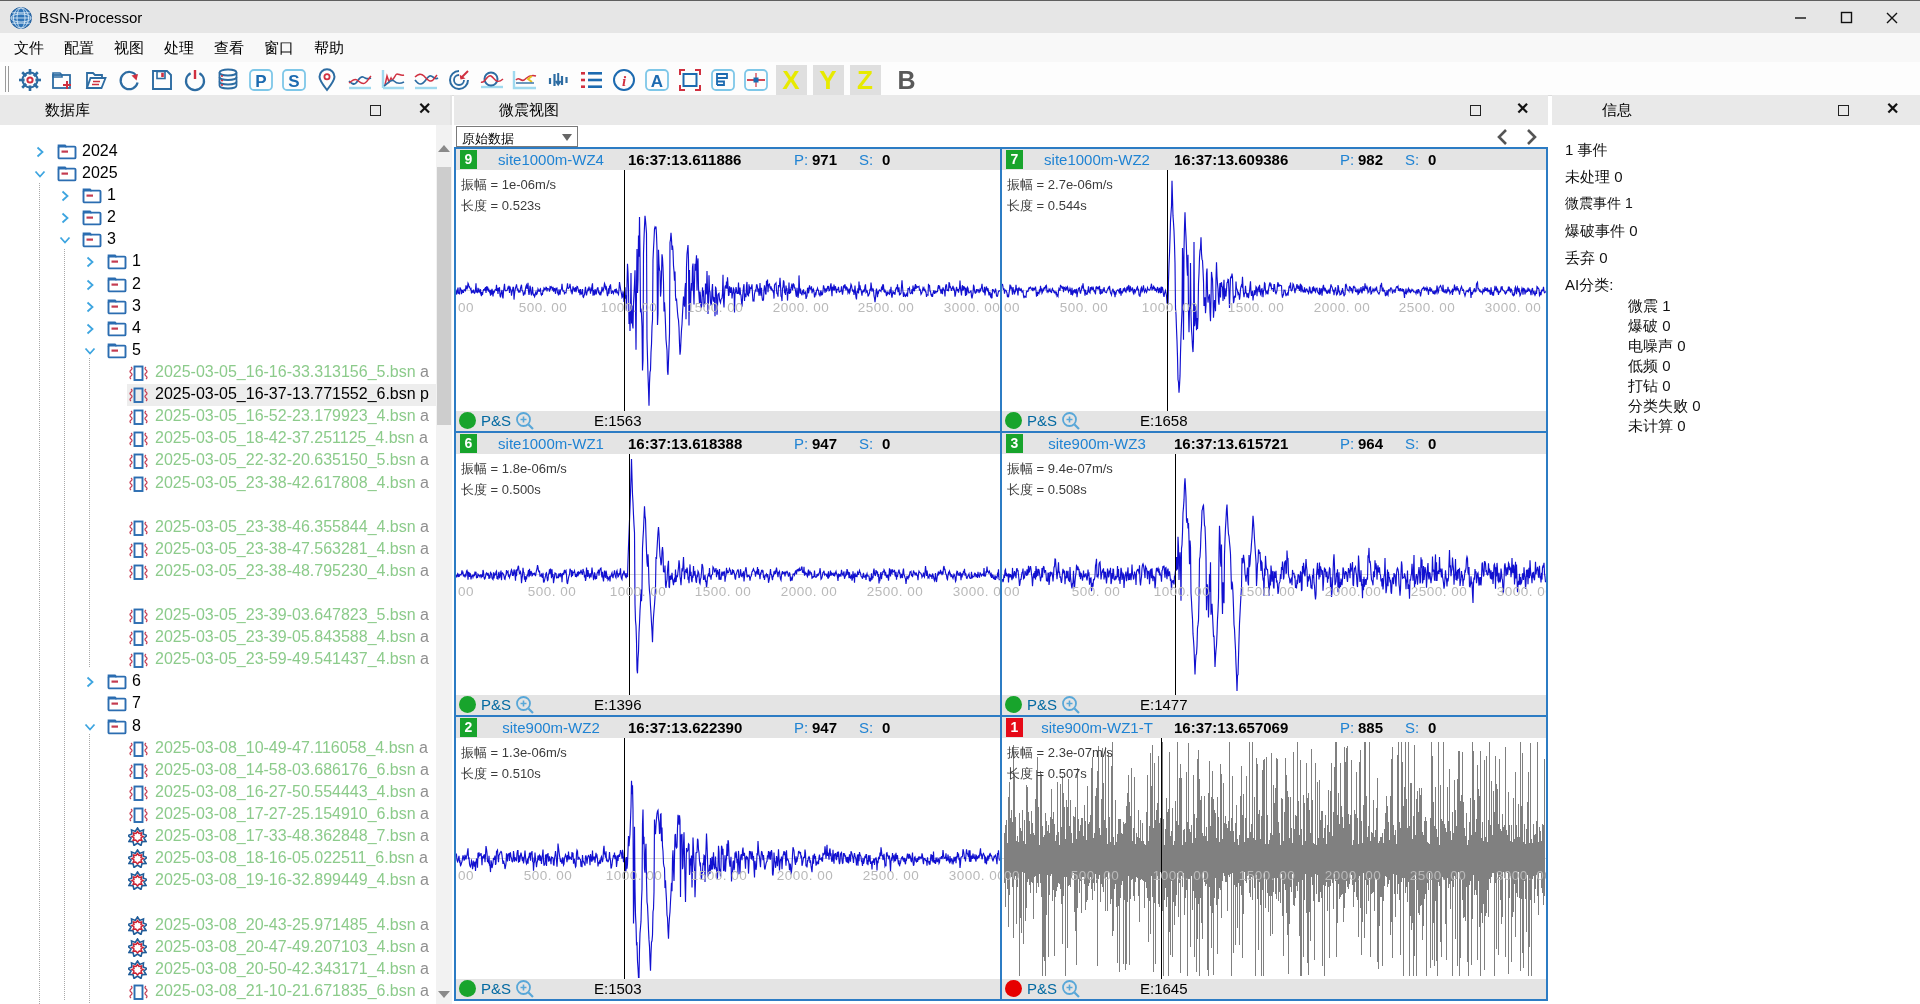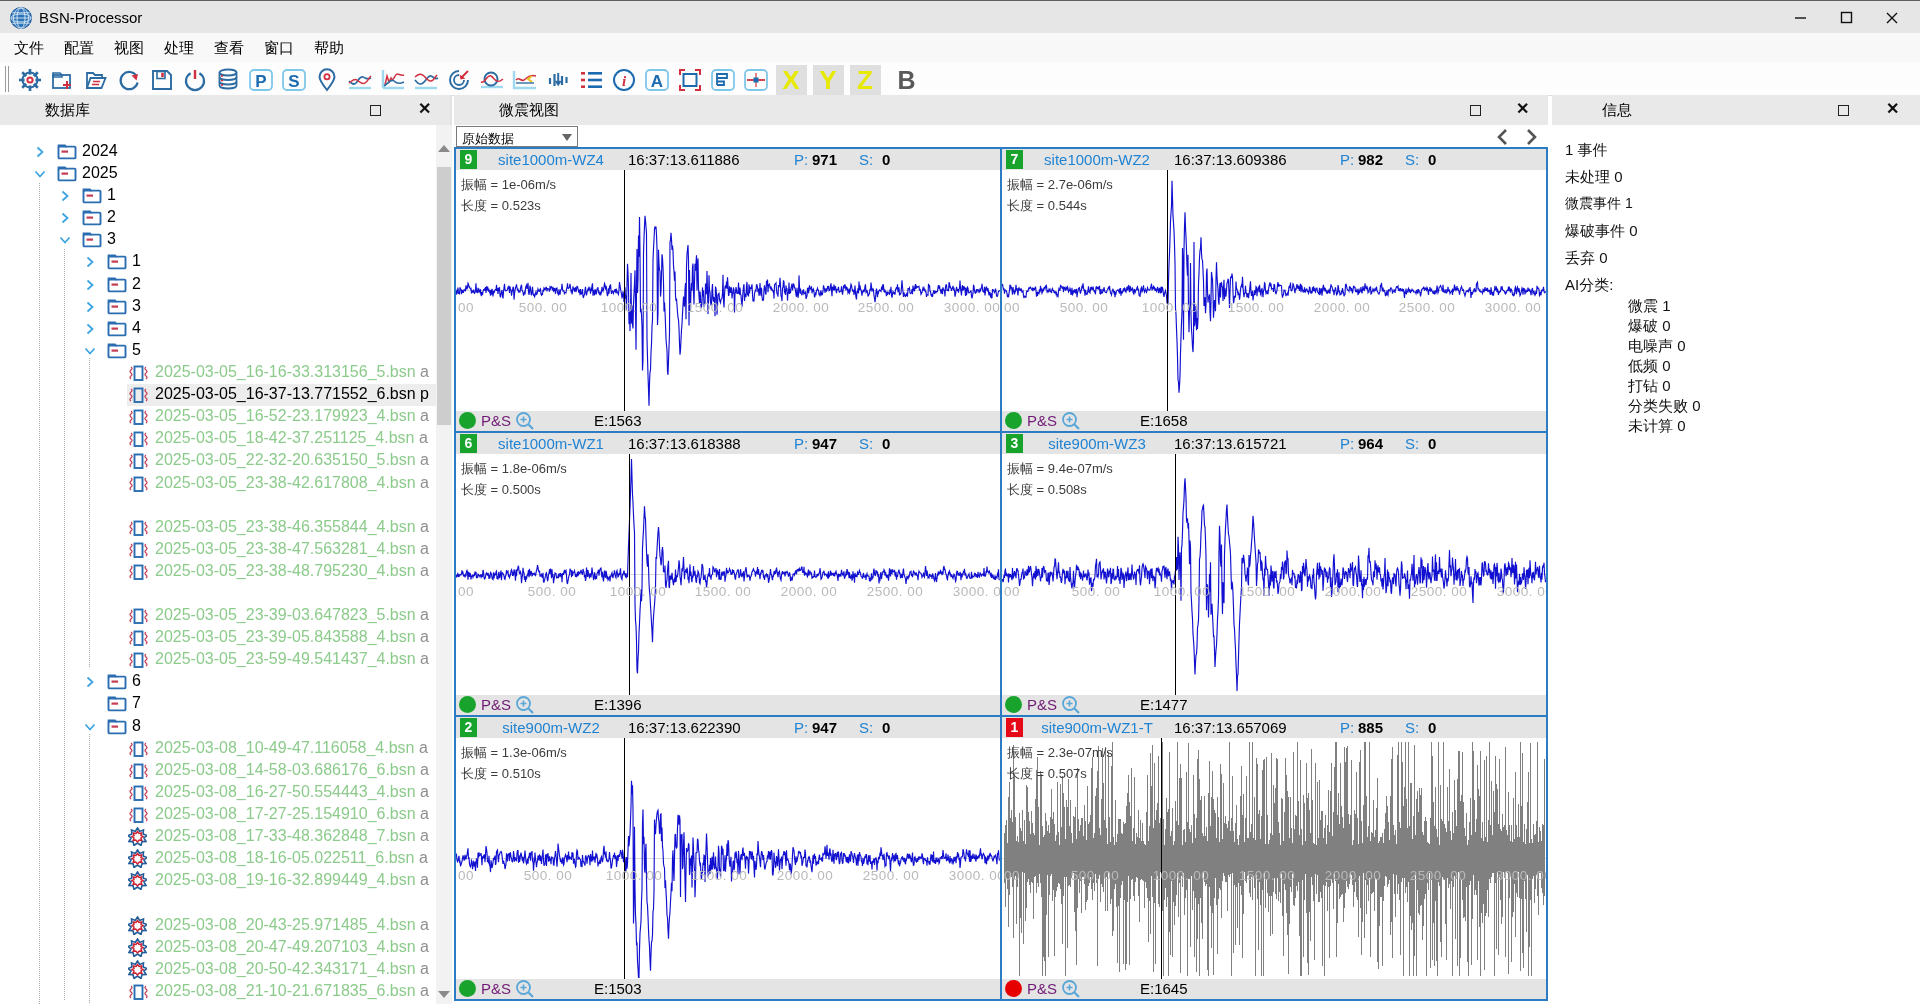--- a/index.html
+++ b/index.html
@@ -22,34 +22,34 @@
 .fsel { position:absolute; top:1px; color:#000; }
 .dot { position:absolute; width:1px; border-left:1px dotted #a8a8a8; }
 .sbar { position:absolute; left:436px; top:30px; width:16px; height:879px; background:#f2f2f2; }
 .sthumb { position:absolute; left:1px; top:42px; width:14px; height:258px; background:#cdcdcd; }
 .sarr { position:absolute; left:2px; width:0; height:0; border-left:6px solid transparent; border-right:6px solid transparent; }
 .grid { position:absolute; left:0; top:52px; width:1094px; height:854px; background:#2c7cc4; }
 .cell { position:absolute; width:544px; height:282px; background:#fff; }
 .chdr { position:absolute; left:0; top:0; width:544px; height:21px; background:#e4e4e4; font-size:15px; }
 .csq { position:absolute; left:4px; top:1px; width:17px; height:19px; color:#fff; font-size:14px; font-weight:bold; text-align:center; line-height:19px; }
 .csite { position:absolute; left:0px; top:2px; width:190px; text-align:center; color:#1f83d3; }
-.cts { position:absolute; left:172px; top:2px; color:#000; font-weight:normal; }
+.cts { position:absolute; left:172px; top:2px; color:#000; font-weight:bold; }
 .cpl { position:absolute; left:338px; top:2px; color:#1f83d3; }
 .cpv { position:absolute; left:356px; top:2px; color:#000; font-weight:bold; }
 .csl { position:absolute; left:403px; top:2px; color:#1f83d3; }
 .csv { position:absolute; left:426px; top:2px; color:#000; font-weight:bold; }
 .cbody { position:absolute; left:0; top:21px; width:544px; height:241px; background:#fff; overflow:hidden; }
 .zline { position:absolute; left:0; top:120px; width:544px; height:1px; background:#d9d9d9; }
 .axl { position:absolute; font-size:13.5px; color:#b9b9b9; letter-spacing:0.5px; z-index:3; }
 .wv { position:absolute; left:0; top:0; }
 .pick { position:absolute; top:0; width:1px; height:241px; background:#000; }
 .ann { position:absolute; left:5px; font-size:13px; color:#3c3c3c; }
 .cftr { position:absolute; left:0; top:262px; width:544px; height:20px; background:#e4e4e4; }
 .circ { position:absolute; left:3px; top:1px; width:17px; height:17px; border-radius:50%; }
-.ps { position:absolute; left:25px; top:1px; font-size:15px; color:#701a75; }
+.ps { position:absolute; left:25px; top:1px; font-size:15px; color:#0369a1; }
 .mag { position:absolute; left:58px; top:-1px; }
 .ev { position:absolute; left:138px; top:1px; font-size:15px; color:#000; }
 .combo { position:absolute; left:2px; top:31px; width:122px; height:21px; border:1px solid #7a7a7a; background:#fff; font-size:13px; }
 .navarr { position:absolute; top:33px; }
 </style></head>
 <body>
 <div class="titlebar">
 <svg width="24" height="24" viewBox="0 0 24 24" style="position:absolute;left:9px;top:5px">
       <circle cx="12" cy="12" r="10.5" fill="#2e74b8"></circle>
       <circle cx="12" cy="12" r="10.5" fill="none" stroke="#1d5a99" stroke-width="1"></circle>

